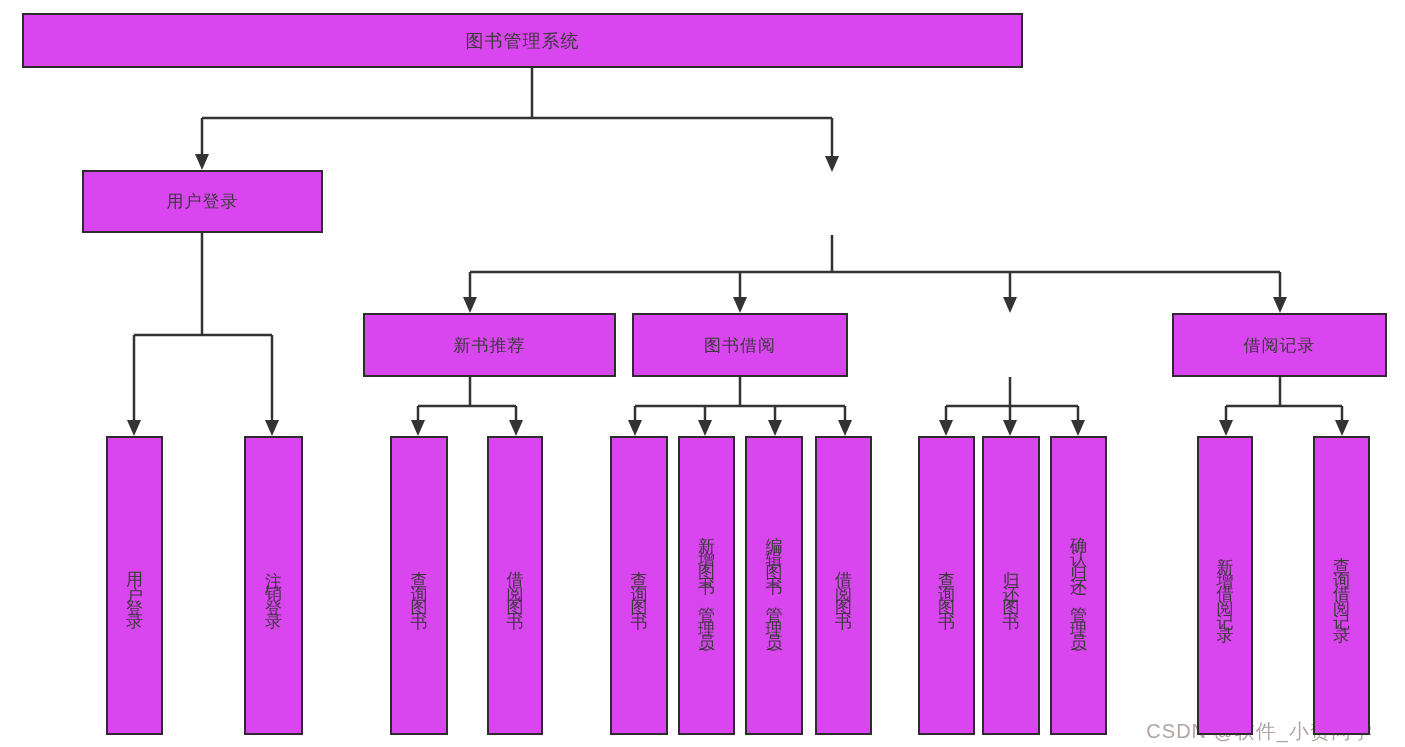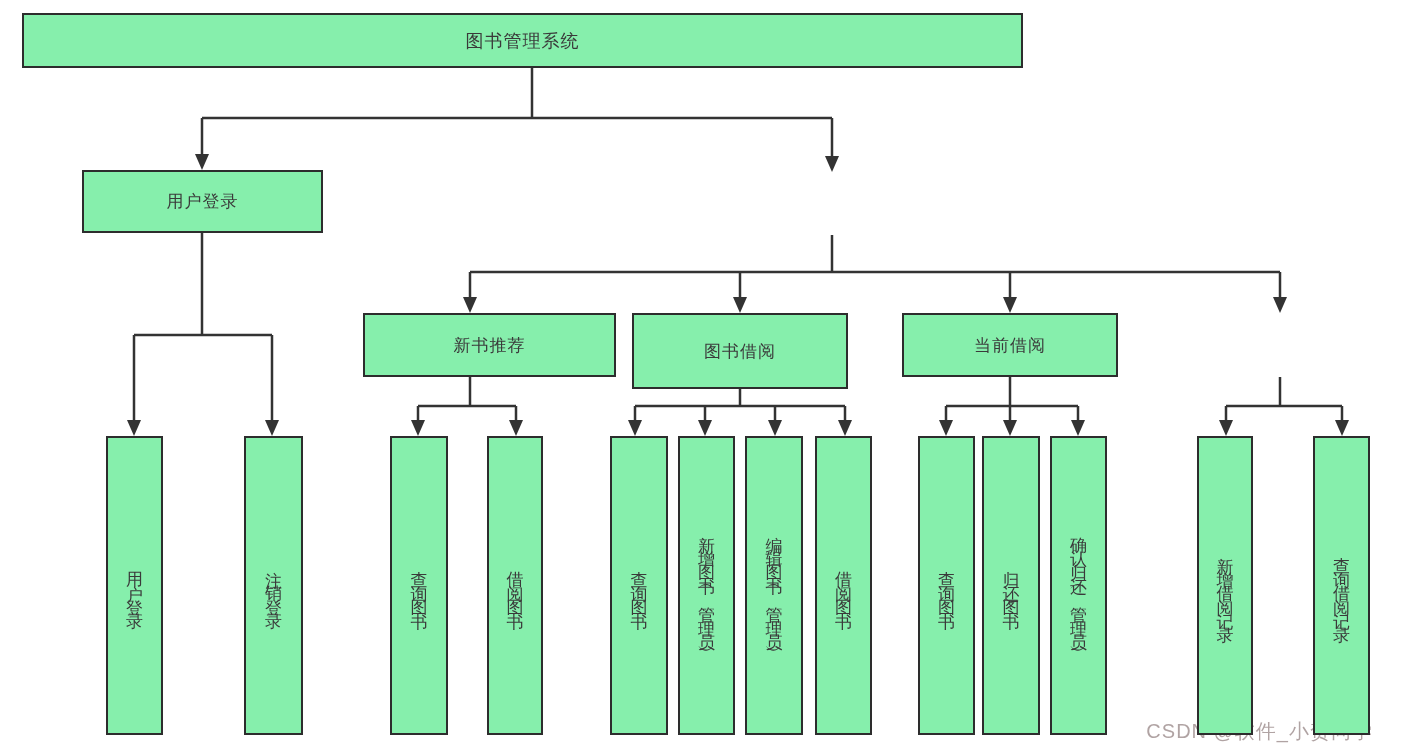--- a/index.html
+++ b/index.html
@@ -7,21 +7,21 @@
     position:relative;
     width:1405px;height:747px;
     background:#ffffff;
     overflow:hidden;
     font-family:"Liberation Sans","DejaVu Sans",sans-serif;
   }
   #connector-layer{position:absolute;left:0;top:0;}
   .node{
     position:absolute;
     box-sizing:border-box;
-    background:#86efac;
+    background:#d946ef;
     border:2.5px solid #2d2d2d;
     color:#3a3a3a;
     display:flex;
     align-items:center;
     justify-content:center;
     font-size:17px;
     letter-spacing:1px;
     line-height:1;
     white-space:nowrap;
   }
@@ -98,22 +98,22 @@
       <polyline points="1226,406 1342,406" fill="none" stroke="#333333" stroke-width="2.5"></polyline>
       <polyline points="1226,406 1226,421" fill="none" stroke="#333333" stroke-width="2.5"></polyline>
       <polygon points="1219,420 1233,420 1226,436" fill="#333333"></polygon>
       <polyline points="1342,406 1342,421" fill="none" stroke="#333333" stroke-width="2.5"></polyline>
       <polygon points="1335,420 1349,420 1342,436" fill="#333333"></polygon>
     </svg>
   <div class="watermark">CSDN @软件_小贺同学</div>
 <div class="node root" style="left: 22px; top: 13px; width: 1001px; height: 55px; border-color: rgb(45, 45, 45); color: rgb(58, 58, 58);">图书管理系统</div>
     <div class="node" style="left: 82px; top: 170px; width: 241px; height: 63px; border-color: rgb(45, 45, 45); color: rgb(58, 58, 58);">用户登录</div>
     <div class="node" style="left: 363px; top: 313px; width: 253px; height: 64px; border-color: rgb(45, 45, 45); color: rgb(58, 58, 58);">新书推荐</div>
-    <div class="node" style="left: 632px; top: 313px; width: 216px; height: 76px; border-color: rgb(45, 45, 45); color: rgb(58, 58, 58);">图书借阅</div>
-    <div class="node" style="left: 902px; top: 313px; width: 216px; height: 64px; border-color: rgb(45, 45, 45); color: rgb(58, 58, 58);">当前借阅</div>
+    <div class="node" style="left: 632px; top: 313px; width: 216px; height: 64px; border-color: rgb(45, 45, 45); color: rgb(58, 58, 58);">图书借阅</div>
+    <div class="node" style="left: 1172px; top: 313px; width: 215px; height: 64px; border-color: rgb(45, 45, 45); color: rgb(58, 58, 58);">借阅记录</div>
     <div class="node vertical" style="left: 106px; top: 436px; width: 57px; height: 299px; border-color: rgb(45, 45, 45); color: rgb(58, 58, 58);">用户登录</div>
     <div class="node vertical" style="left: 244px; top: 436px; width: 59px; height: 299px; border-color: rgb(45, 45, 45); color: rgb(58, 58, 58);">注销登录</div>
     <div class="node vertical" style="left: 390px; top: 436px; width: 58px; height: 299px; border-color: rgb(45, 45, 45); color: rgb(58, 58, 58);">查询图书</div>
     <div class="node vertical" style="left: 487px; top: 436px; width: 56px; height: 299px; border-color: rgb(45, 45, 45); color: rgb(58, 58, 58);">借阅图书</div>
     <div class="node vertical" style="left: 610px; top: 436px; width: 58px; height: 299px; border-color: rgb(45, 45, 45); color: rgb(58, 58, 58);">查询图书</div>
     <div class="node vertical" style="left: 678px; top: 436px; width: 57px; height: 299px; border-color: rgb(45, 45, 45); color: rgb(58, 58, 58);">新增图书（管理员）</div>
     <div class="node vertical" style="left: 745px; top: 436px; width: 58px; height: 299px; border-color: rgb(45, 45, 45); color: rgb(58, 58, 58);">编辑图书（管理员）</div>
     <div class="node vertical" style="left: 815px; top: 436px; width: 57px; height: 299px; border-color: rgb(45, 45, 45); color: rgb(58, 58, 58);">借阅图书</div>
     <div class="node vertical" style="left: 918px; top: 436px; width: 57px; height: 299px; border-color: rgb(45, 45, 45); color: rgb(58, 58, 58);">查询图书</div>
     <div class="node vertical" style="left: 982px; top: 436px; width: 58px; height: 299px; border-color: rgb(45, 45, 45); color: rgb(58, 58, 58);">归还图书</div>

